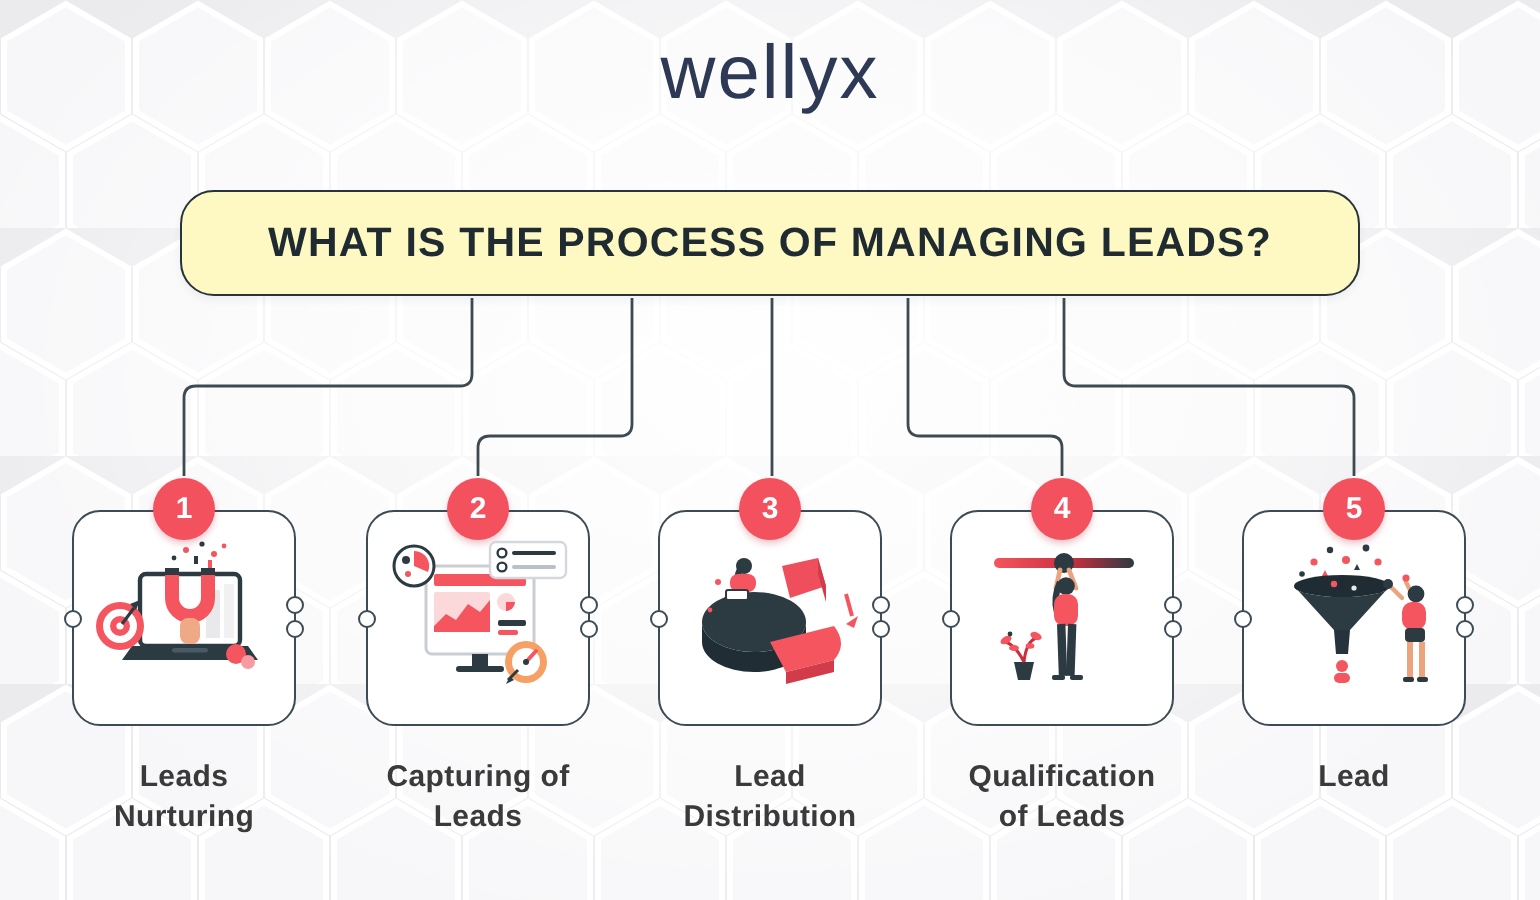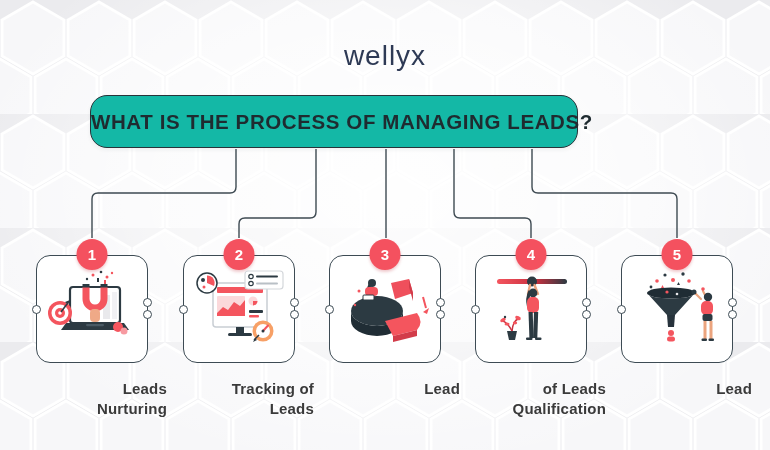--- a/index.html
+++ b/index.html
@@ -8,26 +8,26 @@
     background:#eeeef1;
     font-family:"Liberation Sans", sans-serif;
   }
   #hexbg{position:absolute;left:0;top:0;width:770px;height:450px;}
   #glow{
     position:absolute;left:0;top:0;width:770px;height:450px;
     background:radial-gradient(ellipse at 50% 42%, rgba(255,255,255,.92) 0%, rgba(255,255,255,.55) 45%, rgba(255,255,255,0) 78%);
   }
   #logo{
     position:absolute;left:0;top:16px;width:770px;text-align:center;
-    font-size:28px;font-weight:500;letter-spacing:1px;color:#2e3a55;margin-top:24px;
+    font-size:38px;font-weight:500;letter-spacing:1px;color:#2e3a55;
   }
   #title-pill{
-    position:absolute;left:90px;top:95px;width:488px;height:53px;
-    background:#14b8a6;border:1.6px solid #28343a;border-radius:17px;
-    display:flex;align-items:center;justify-content:flex-start;
+    position:absolute;left:90px;top:95px;width:590px;height:53px;
+    background:#fef9c3;border:1.6px solid #28343a;border-radius:17px;
+    display:flex;align-items:center;justify-content:center;
     box-shadow:0 2px 4px rgba(40,52,58,.06);
     box-sizing:border-box;
   }
   #title-pill .txt{
     font-size:20.5px;font-weight:bold;letter-spacing:.6px;color:#1f2b30;white-space:nowrap;
   }
   #connectors{position:absolute;left:0;top:0;width:770px;height:450px;pointer-events:none;}
   .card{
     position:absolute;top:255px;width:112px;height:108px;
     background:#ffffff;border:1.3px solid #3d4b54;border-radius:14px;
@@ -42,21 +42,21 @@
   }
   .ring{
     position:absolute;width:9px;height:9px;border-radius:50%;
     background:#ffffff;border:1.6px solid #3d4b54;box-sizing:border-box;
   }
   .ring.left{left:-5px;top:calc(50% - 4px);}
   .ring.r1{right:-5px;top:calc(43% - 4px);}
   .ring.r2{right:-5px;top:calc(55% - 4px);}
   .illus{position:absolute;left:9px;top:13px;width:94px;height:82px;}
   .step-label{
-    position:absolute;top:379px;width:150px;text-align:right;
+    position:absolute;top:379px;width:150px;text-align:center;
     font-size:15px;font-weight:600;line-height:20px;color:#3a3a3a;letter-spacing:.2px;
   }
   .step-label span{display:block;}
 </style>
 </head>
 <body>
 
 <div id="stage">
 
   <svg id="hexbg" width="770" height="450" xmlns="http://www.w3.org/2000/svg">
@@ -154,21 +154,21 @@
       <rect x="63" y="13.5" width="22" height="2" rx="1" fill="#b9c0c6"></rect>
       <circle cx="70" cy="62" r="10.5" fill="#f7a066"></circle>
         <circle cx="70" cy="62" r="7" fill="#ffffff"></circle>
       <line x1="70" y1="62" x2="75" y2="56.5" stroke="#f4555e" stroke-width="2" stroke-linecap="round"></line>
       <circle cx="70" cy="62" r="1.5" fill="#2c3a42"></circle>
       <line x1="61" y1="71" x2="66" y2="66" stroke="#2c3a42" stroke-width="1.5"></line>
       <polygon points="60,73 64,71 62,69" fill="#2c3a42"></polygon>
     </svg>
   </div>
   <div class="step-label" style="left:164px">
-    <span>Tracking of</span>
+    <span>Capturing of</span>
     <span>Leads</span>
   </div>
 
   <div class="card" style="left:329px">
     <div class="badge">3</div>
     <div class="ring left"></div>
     <div class="ring r1"></div>
     <div class="ring r2"></div>
     <svg class="illus" viewBox="0 0 94 82" xmlns="http://www.w3.org/2000/svg">
       <polygon points="52,14 70,10 74,24 56,30" fill="#ef4f5c"></polygon>
@@ -183,20 +183,21 @@
       <circle cx="33" cy="14" r="4" fill="#2c3a42"></circle>
       <rect x="26" y="18" width="13" height="9" rx="4" fill="#f4555e"></rect>
       <rect x="24" y="26" width="11" height="5" rx="1" fill="#ffffff" stroke="#2c3a42" stroke-width="1"></rect>
       <rect x="35" y="28" width="9" height="3" rx="1.5" fill="#2c3a42"></rect>
       <line x1="84" y1="28" x2="87" y2="39" stroke="#f4555e" stroke-width="2"></line>
       <polygon points="84,43 90,39 88,45" fill="#f4555e"></polygon>
     </svg>
   </div>
   <div class="step-label" style="left:310px">
     <span>Lead</span>
+    <span>Distribution</span>
   </div>
 
   <div class="card" style="left:475px">
     <div class="badge">4</div>
     <div class="ring left"></div>
     <div class="ring r1"></div>
     <div class="ring r2"></div>
     <svg class="illus" viewBox="0 0 94 82" xmlns="http://www.w3.org/2000/svg">
       <defs>
         <linearGradient id="barGrad" x1="0" y1="0" x2="1" y2="0">
@@ -220,22 +221,22 @@
       <path d="M27,62 q-4,-8 -9,-10" stroke="#c9303f" stroke-width="1.5" fill="none"></path>
       <path d="M27,62 q1,-10 6,-12" stroke="#c9303f" stroke-width="1.5" fill="none"></path>
       <ellipse cx="18" cy="51" rx="3" ry="1.8" fill="#f4555e" transform="rotate(-30 18 51)"></ellipse>
       <ellipse cx="22" cy="55" rx="2.5" ry="1.5" fill="#f4555e"></ellipse>
       <ellipse cx="33" cy="49" rx="3" ry="1.8" fill="#f4555e" transform="rotate(25 33 49)"></ellipse>
       <ellipse cx="30" cy="54" rx="2.2" ry="1.4" fill="#f4555e"></ellipse>
       <circle cx="20" cy="48" r="1.2" fill="#2c3a42"></circle>
     </svg>
   </div>
   <div class="step-label" style="left:456px">
+    <span>Qualification</span>
     <span>of Leads</span>
-    <span>Qualification</span>
   </div>
 
   <div class="card" style="left:621px">
     <div class="badge">5</div>
     <div class="ring left"></div>
     <div class="ring r1"></div>
     <div class="ring r2"></div>
     <svg class="illus" viewBox="0 0 94 82" xmlns="http://www.w3.org/2000/svg">
       <circle cx="26" cy="12" r="1.8" fill="#f4555e"></circle>
         <circle cx="34" cy="6" r="1.6" fill="#2c3a42"></circle>

